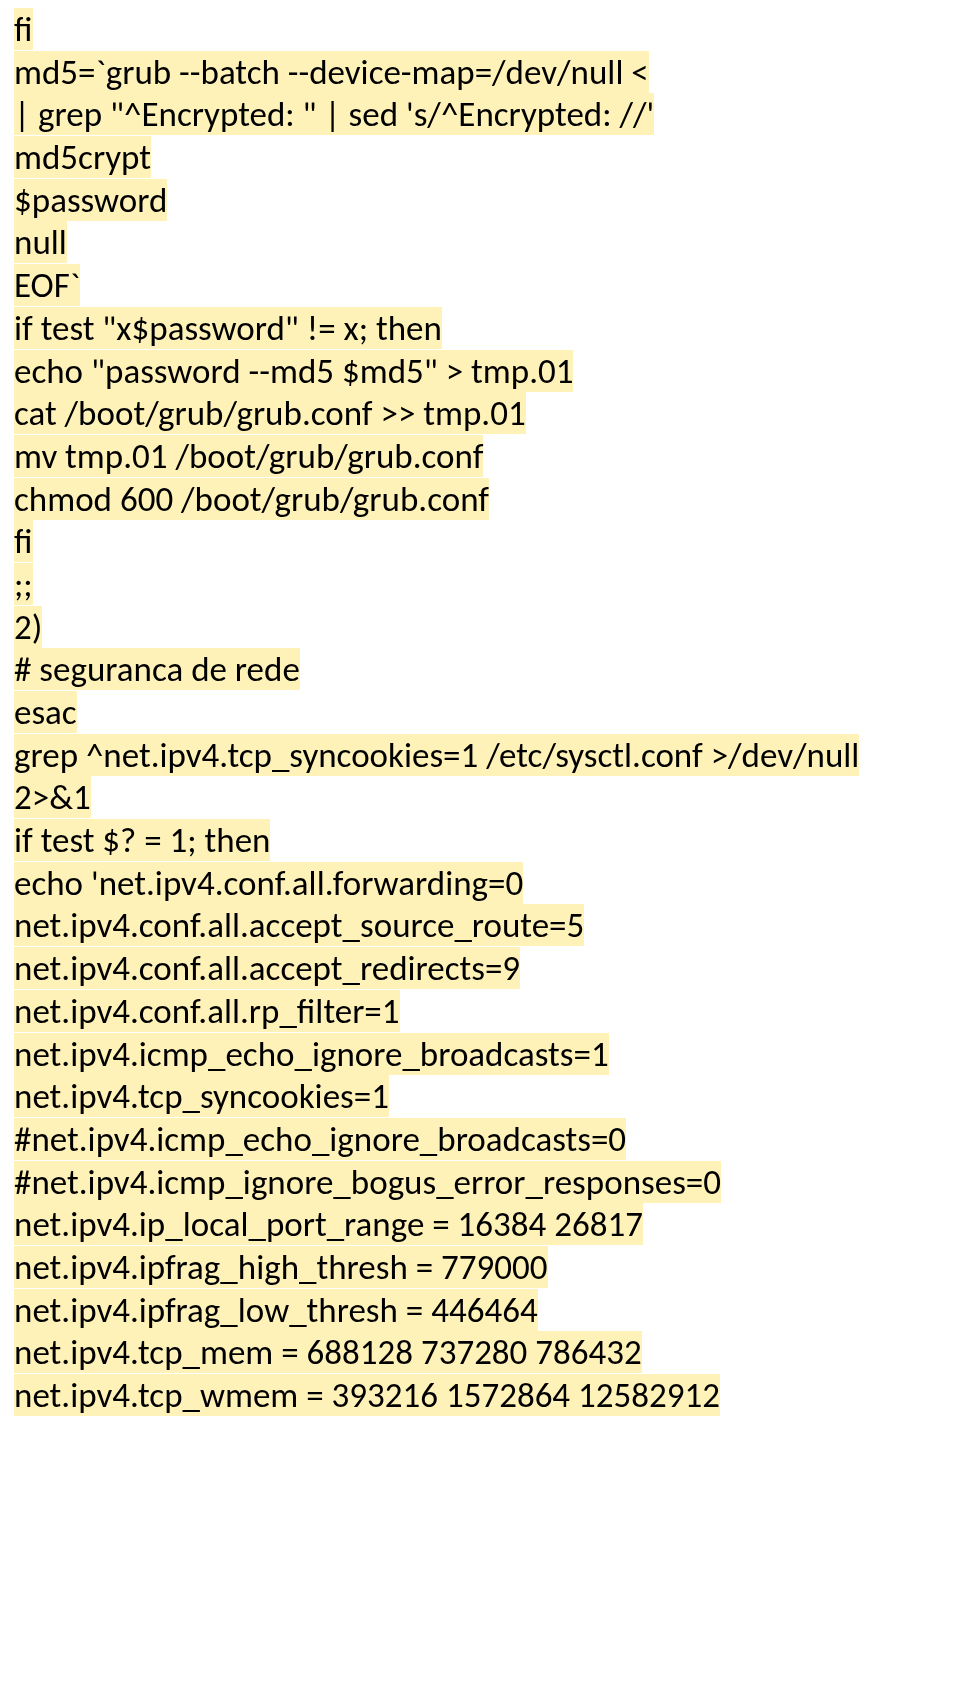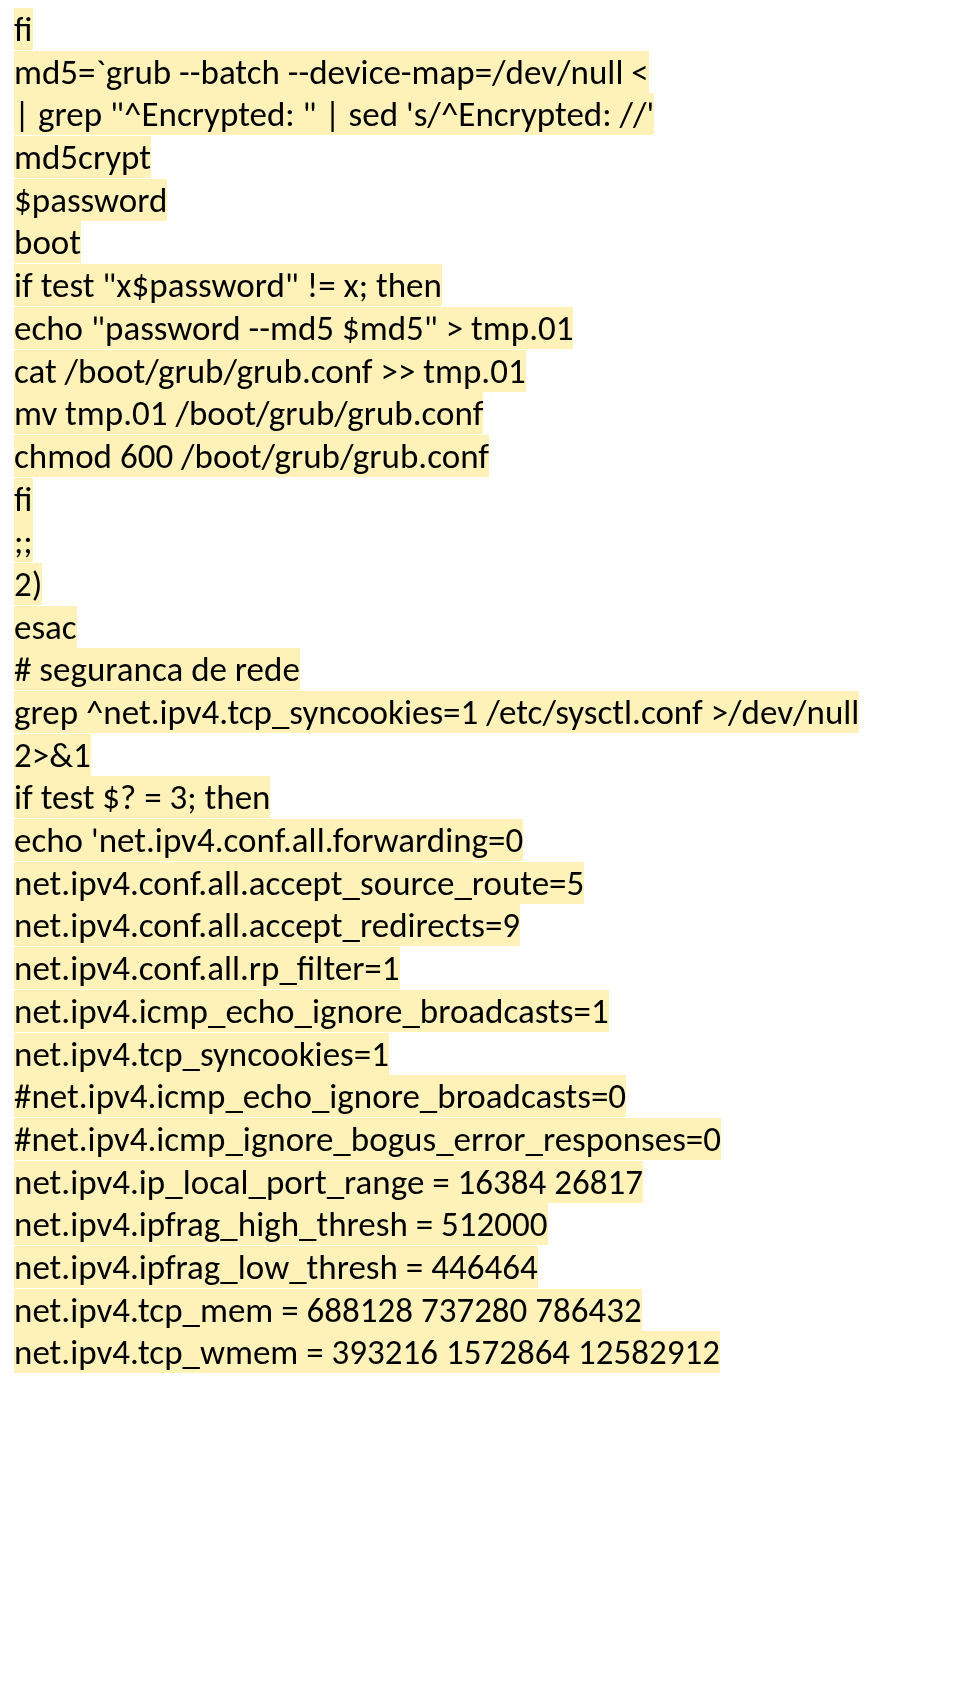--- a/index.html
+++ b/index.html
@@ -25,40 +25,41 @@
 </style>
 </head>
 <body>
 
 <div class="page">
   <span class="line"><span class="hl">fi</span></span>
   <span class="line"><span class="hl">md5=`grub --batch --device-map=/dev/null &lt;</span></span>
   <span class="line"><span class="hl">| grep "^Encrypted: " | sed 's/^Encrypted: //'</span></span>
   <span class="line"><span class="hl">md5crypt</span></span>
   <span class="line"><span class="hl">$password</span></span>
-  <span class="line"><span class="hl">boot</span></span>
+  <span class="line"><span class="hl">null</span></span>
+  <span class="line"><span class="hl">EOF`</span></span>
   <span class="line"><span class="hl">if test "x$password" != x; then</span></span>
   <span class="line"><span class="hl">echo "password --md5 $md5" &gt; tmp.01</span></span>
   <span class="line"><span class="hl">cat /boot/grub/grub.conf &gt;&gt; tmp.01</span></span>
   <span class="line"><span class="hl">mv tmp.01 /boot/grub/grub.conf</span></span>
   <span class="line"><span class="hl">chmod 600 /boot/grub/grub.conf</span></span>
   <span class="line"><span class="hl">fi</span></span>
   <span class="line"><span class="hl">;;</span></span>
   <span class="line"><span class="hl">2)</span></span>
+  <span class="line"><span class="hl"># seguranca de rede</span></span>
   <span class="line"><span class="hl">esac</span></span>
-  <span class="line"><span class="hl"># seguranca de rede</span></span>
   <span class="line"><span class="hl">grep ^net.ipv4.tcp_syncookies=1 /etc/sysctl.conf &gt;/dev/null</span></span>
   <span class="line"><span class="hl">2&gt;&amp;1</span></span>
-  <span class="line"><span class="hl">if test $? = 3; then</span></span>
+  <span class="line"><span class="hl">if test $? = 1; then</span></span>
   <span class="line"><span class="hl">echo 'net.ipv4.conf.all.forwarding=0</span></span>
   <span class="line"><span class="hl">net.ipv4.conf.all.accept_source_route=5</span></span>
   <span class="line"><span class="hl">net.ipv4.conf.all.accept_redirects=9</span></span>
   <span class="line"><span class="hl">net.ipv4.conf.all.rp_filter=1</span></span>
   <span class="line"><span class="hl">net.ipv4.icmp_echo_ignore_broadcasts=1</span></span>
   <span class="line"><span class="hl">net.ipv4.tcp_syncookies=1</span></span>
   <span class="line"><span class="hl">#net.ipv4.icmp_echo_ignore_broadcasts=0</span></span>
   <span class="line"><span class="hl">#net.ipv4.icmp_ignore_bogus_error_responses=0</span></span>
   <span class="line"><span class="hl">net.ipv4.ip_local_port_range = 16384 26817</span></span>
-  <span class="line"><span class="hl">net.ipv4.ipfrag_high_thresh = 512000</span></span>
+  <span class="line"><span class="hl">net.ipv4.ipfrag_high_thresh = 779000</span></span>
   <span class="line"><span class="hl">net.ipv4.ipfrag_low_thresh = 446464</span></span>
   <span class="line"><span class="hl">net.ipv4.tcp_mem = 688128 737280 786432</span></span>
   <span class="line"><span class="hl">net.ipv4.tcp_wmem = 393216 1572864 12582912</span></span>
 </div>
 
 </body></html>

